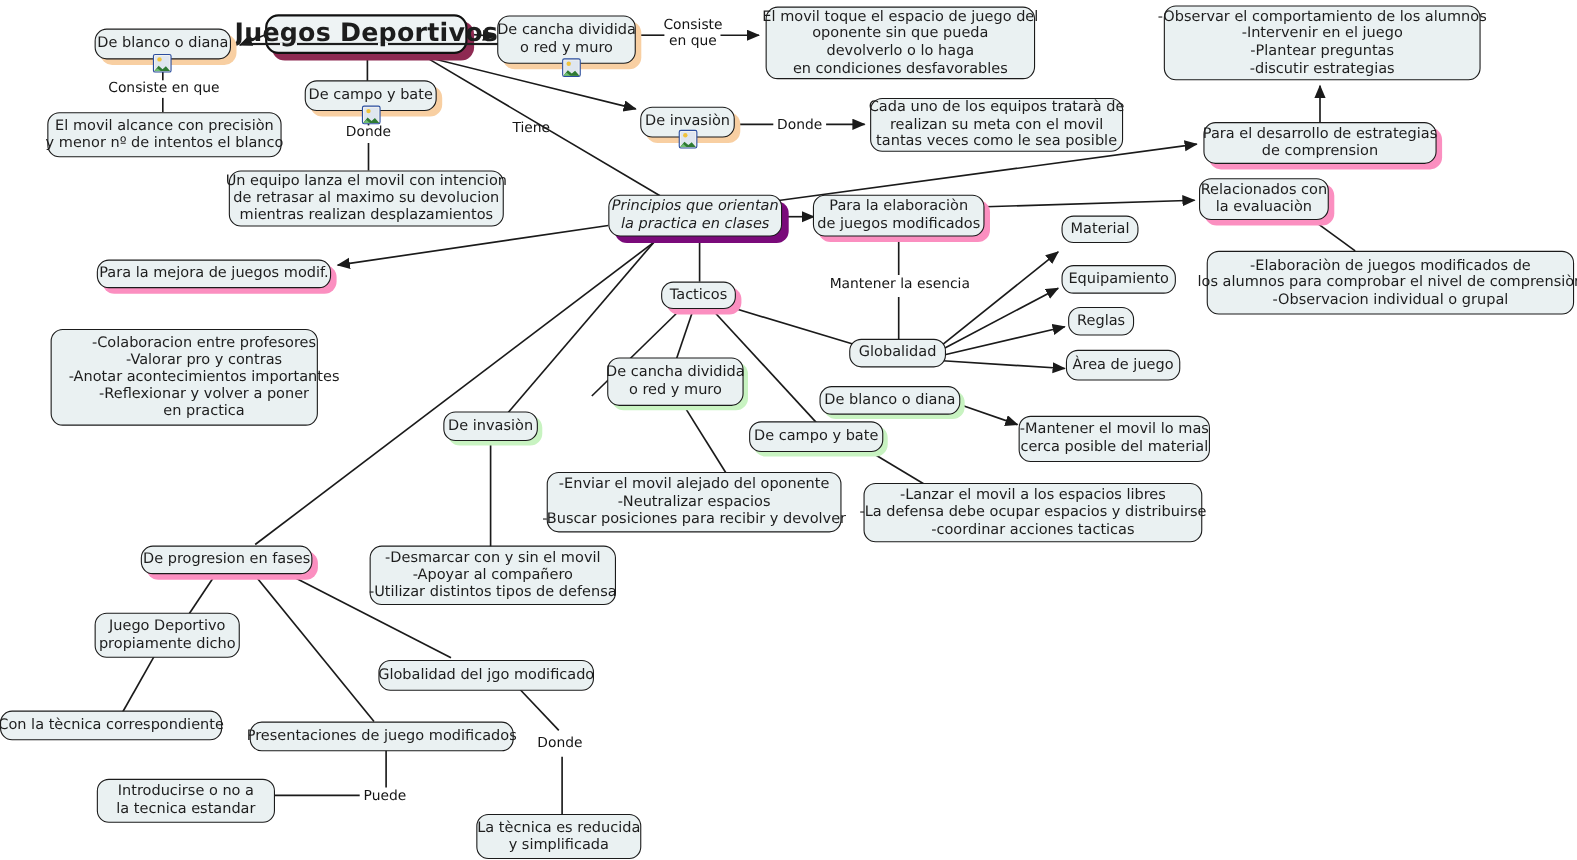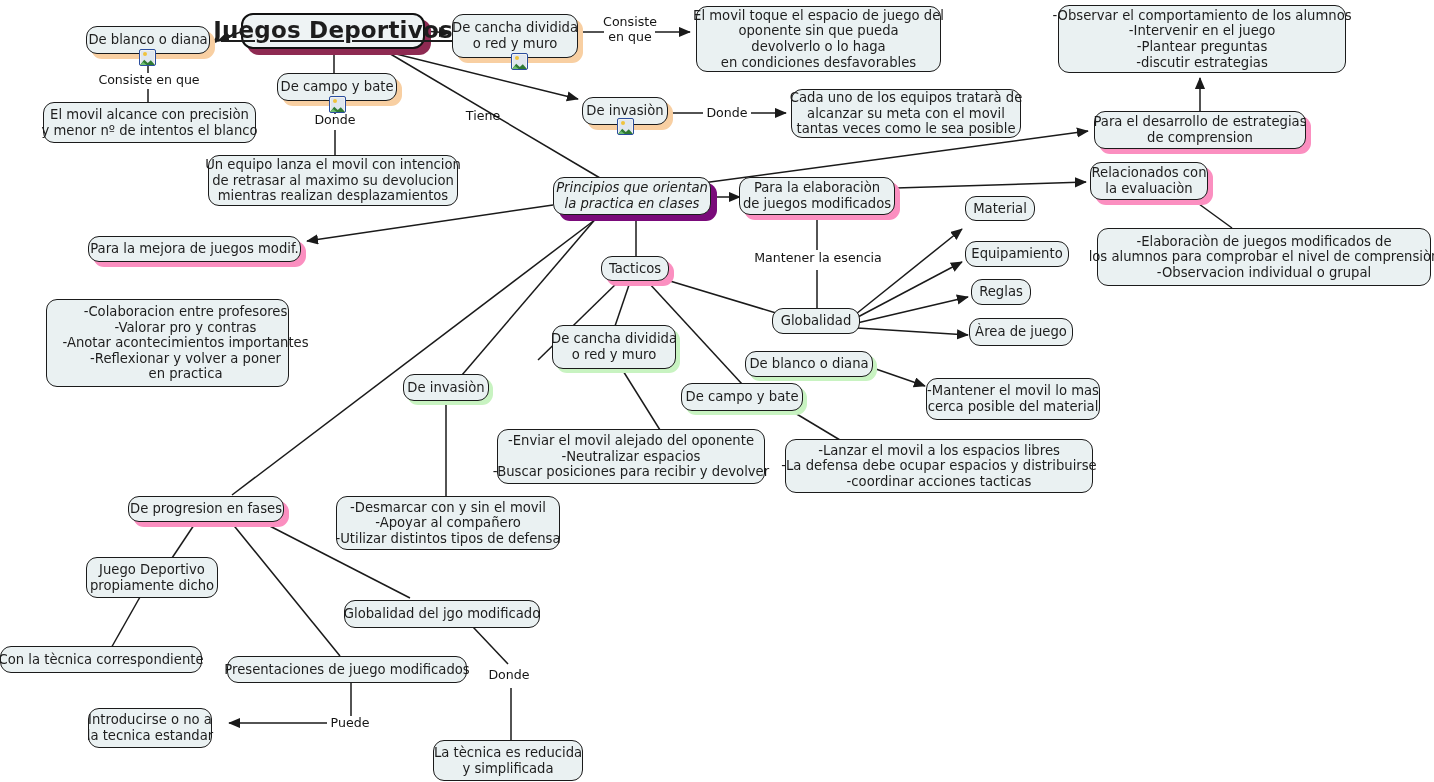--- a/index.html
+++ b/index.html
@@ -197,21 +197,21 @@
 
   <div class="node sh-none" style="left:43px;top:102px;width:213px;height:41px;">El movil alcance con precisiòn
 y menor nº de intentos el blanco</div>
 
   <div class="node sh-none" style="left:696px;top:6px;width:245px;height:66px;">El movil toque el espacio de juego del
 oponente sin que pueda
 devolverlo o lo haga
 en condiciones desfavorables</div>
 
   <div class="node sh-none" style="left:791px;top:89px;width:230px;height:49px;">Cada uno de los equipos tratarà de
-alcanzar su meta con el movil
+realizan su meta con el movil
 tantas veces como le sea posible</div>
 
   <div class="node sh-none" style="left:1058px;top:5px;width:288px;height:68px;">-Observar el comportamiento de los alumnos
 -Intervenir en el juego
 -Plantear preguntas
 -discutir estrategias</div>
 
   <div class="node sh-none" style="left:208px;top:155px;width:250px;height:51px;">Un equipo lanza el movil con intencion
 de retrasar al maximo su devolucion
 mientras realizan desplazamientos</div>
@@ -265,21 +265,21 @@
   <div class="node sh-none" style="left:336px;top:496px;width:224px;height:54px;">-Desmarcar con y sin el movil
 -Apoyar al compañero
 -Utilizar distintos tipos de defensa</div>
 
   <div class="node sh-pink" style="left:128px;top:496px;width:156px;height:26px;">De progresion en fases</div>
   <div class="node sh-none" style="left:86px;top:557px;width:132px;height:41px;">Juego Deportivo
 propiamente dicho</div>
   <div class="node sh-none" style="left:344px;top:600px;width:196px;height:28px;text-align:right;">Globalidad del jgo modificado</div>
   <div class="node sh-none" style="left:0px;top:646px;width:202px;height:27px;">Con la tècnica correspondiente</div>
   <div class="node sh-none" style="left:227px;top:656px;width:240px;height:27px;">Presentaciones de juego modificados</div>
-  <div class="node sh-none" style="left:88px;top:708px;width:124px;height:40px;">Introducirse o no a
+  <div class="node sh-none" style="left:88px;top:708px;width:162px;height:40px;">Introducirse o no a
 la tecnica estandar</div>
   <div class="node sh-none" style="left:433px;top:740px;width:150px;height:41px;">La tècnica es reducida
 y simplificada</div>
 
   <div class="lbl" style="left:90px;top:73px;width:118px;">Consiste en que</div>
   <div class="lbl" style="left:602px;top:15px;width:56px;">Consiste
 en que</div>
   <div class="lbl" style="left:306px;top:113px;width:58px;">Donde</div>
   <div class="lbl" style="left:700px;top:106px;width:54px;">Donde</div>
   <div class="lbl" style="left:460px;top:109px;width:46px;">Tiene</div>

